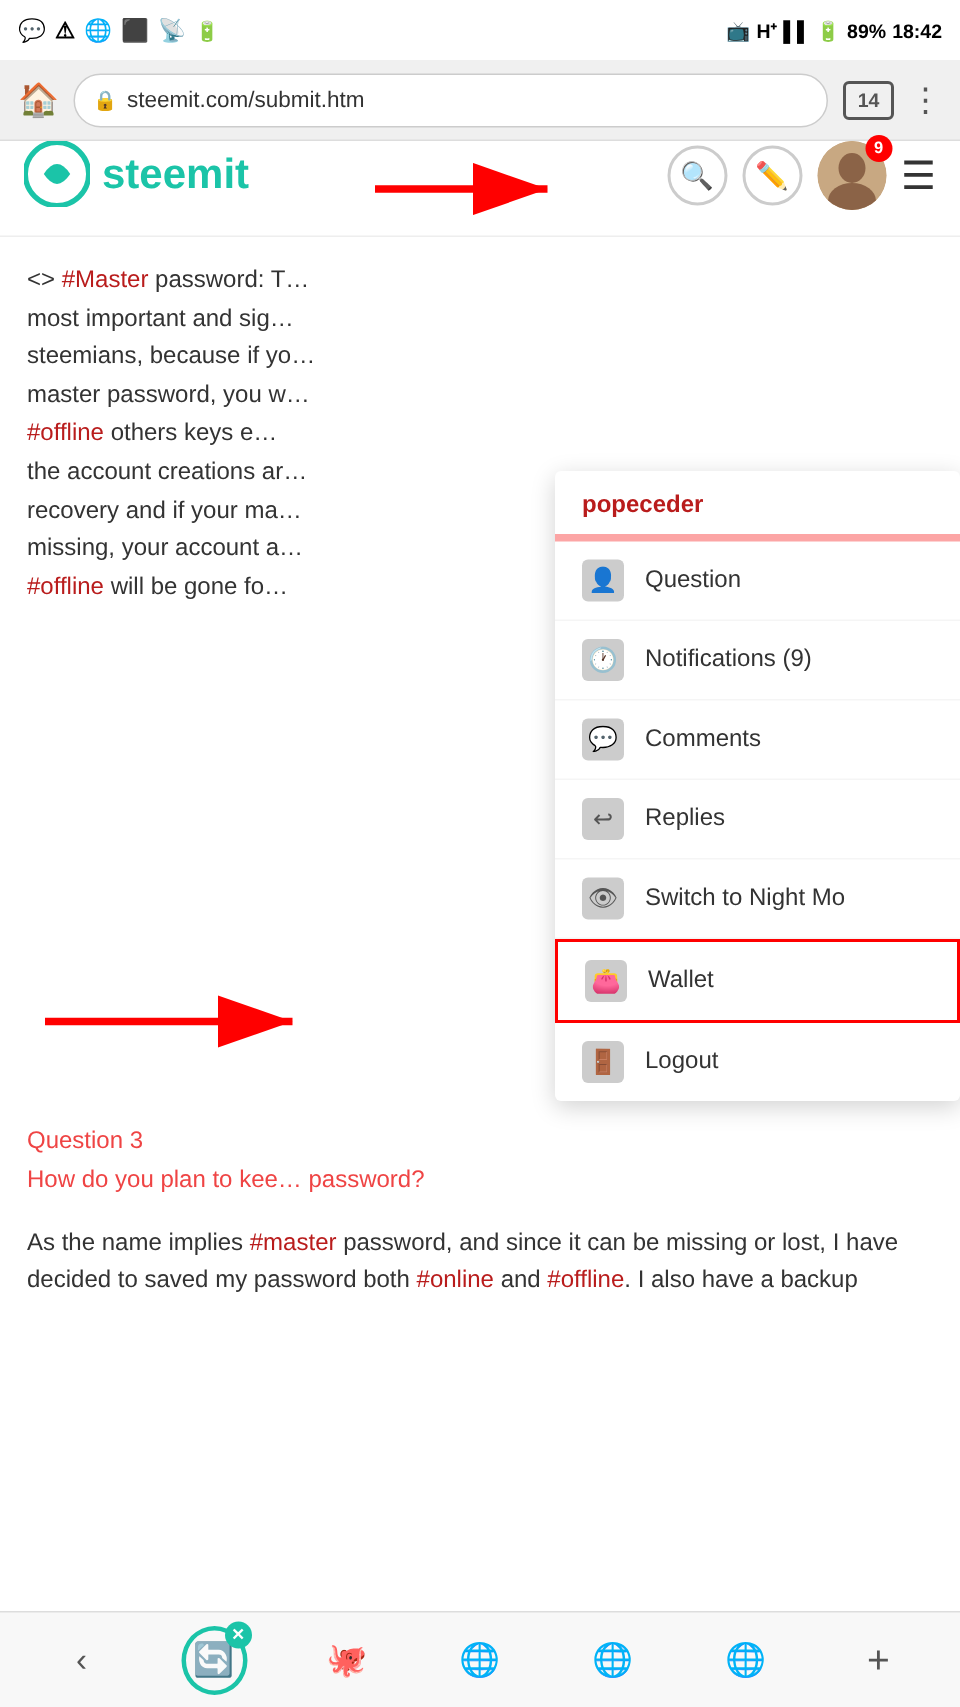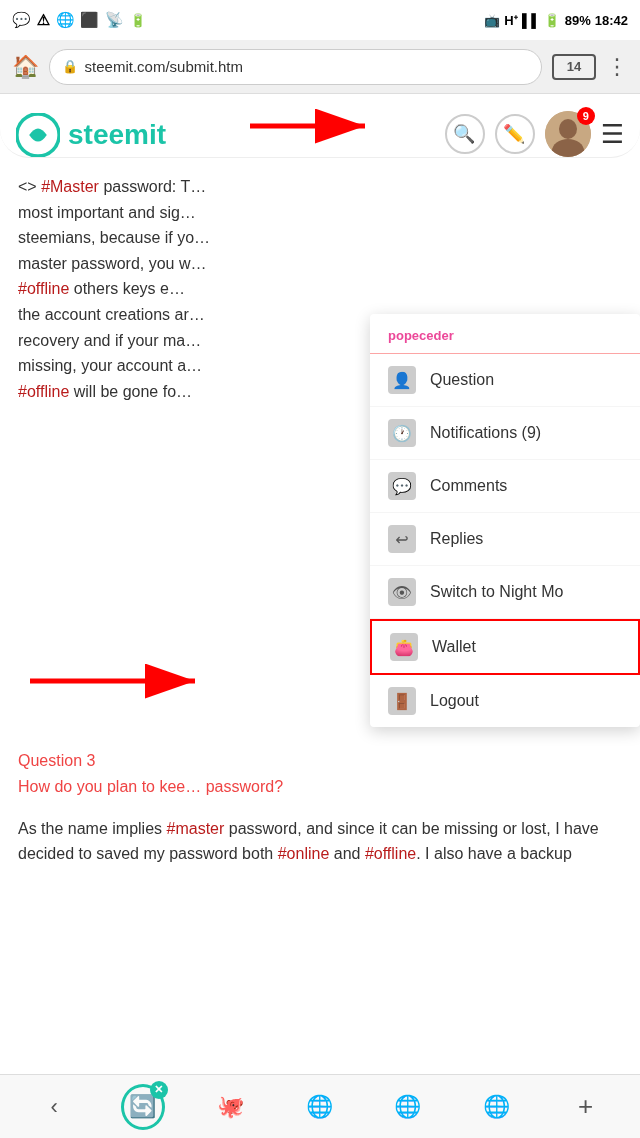--- a/index.html
+++ b/index.html
@@ -61,42 +61,41 @@
       padding: 0 12px;
       gap: 6px;
       font-size: 15px;
       color: #333;
       border: 1px solid #ccc;
     }
     .lock-icon { font-size: 13px; color: #666; }
     .tab-count {
       border: 2px solid #555;
       border-radius: 4px;
-      width: 44px;
+      width: 34px;
       height: 26px;
       display: flex;
       align-items: center;
       justify-content: center;
       font-size: 13px;
       font-weight: bold;
       color: #555;
     }
     .menu-dots { font-size: 22px; color: #555; }
 
     
     .app-header {
       height: 64px;
       background: #fff;
       display: flex;
-      align-items: flex-end;
+      align-items: flex-start;
       padding: 0 16px;
       gap: 14px;
       border-bottom: 1px solid #eee;
       position: relative;
-      border-radius: 29px;
     }
     .steemit-logo {
       display: flex;
       align-items: center;
       gap: 8px;
     }
     .logo-icon {
       width: 44px;
       height: 44px;
     }
@@ -184,24 +183,24 @@
       right: 0;
       width: 270px;
       background: #fff;
       box-shadow: 0 4px 16px rgba(0,0,0,0.18);
       border-radius: 4px;
       z-index: 100;
       overflow: hidden;
     }
     .dropdown-username {
       padding: 14px 18px 10px;
-      font-size: 13px;
-      font-weight: bold;
-      color: #ec4899;
-      border-bottom: 1px solid #fca5a5;
+      font-size: 16px;
+      font-weight: bold;
+      color: #b91c1c;
+      border-bottom: 5px solid #fca5a5;
     }
     .dropdown-item {
       display: flex;
       align-items: center;
       gap: 14px;
       padding: 12px 18px;
       font-size: 16px;
       color: #333;
       cursor: pointer;
       border-bottom: 1px solid #f5f5f5;

